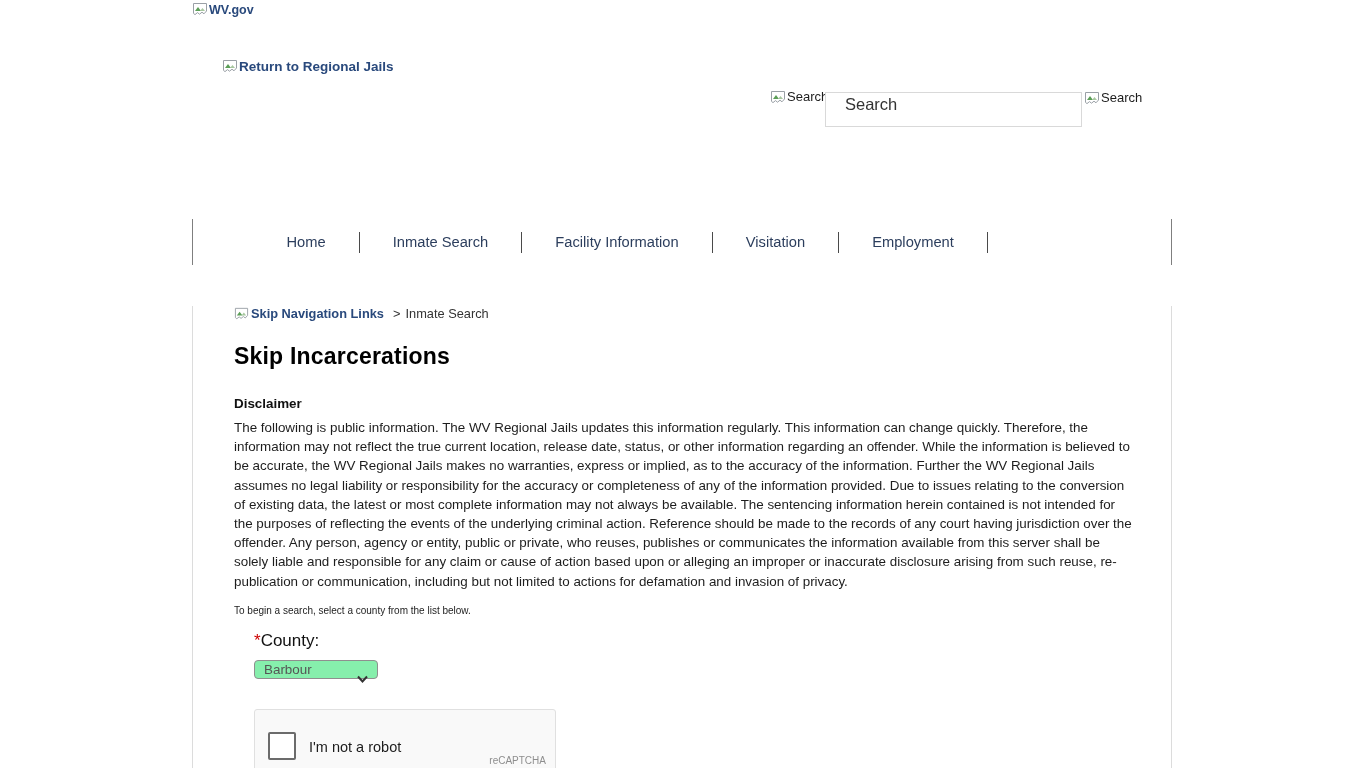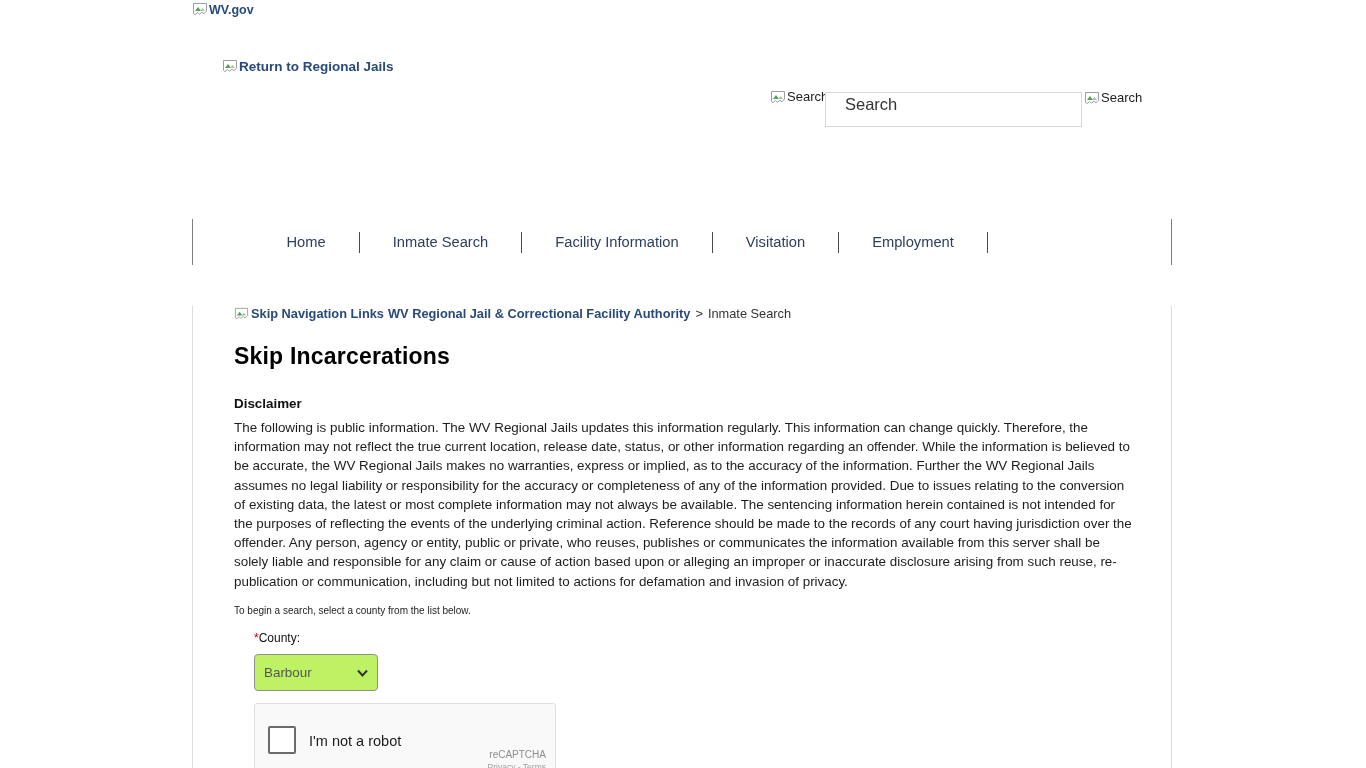--- a/index.html
+++ b/index.html
@@ -39,25 +39,25 @@
     padding-left:41px; padding-right:38px; }
   .breadcrumb { margin-top:41px; font-size:12.8px; display:flex; align-items:flex-start; }
   .crumb-link { color:#29497c; font-weight:bold; text-decoration:none; cursor:pointer; }
   .crumb-skip { display:inline-flex; align-items:flex-start; margin-right:4px; }
   .crumb-sep { color:#333; margin:0 5px; }
   .crumb-current { color:#333; }
   .page-title { margin-top:21px; font-size:23px; font-weight:bold; color:#000; letter-spacing:0.2px; }
   .disclaimer-heading { margin-top:26px; font-size:13.4px; font-weight:bold; color:#111; }
   .disclaimer-text { margin-top:7px; width:901px; font-size:13.4px; line-height:19.2px; color:#1d1d1d; }
   .instruction { margin-top:14px; font-size:10px; color:#1d1d1d; }
-  .county-label { margin-top:15px; margin-left:20px; font-size:12px; color:#111; }
+  .county-label { margin-top:15px; margin-left:20px; font-size:17px; color:#111; }
   .required-marker { color:#cc0000; }
   .select-wrap { position:relative; margin-top:9px; margin-left:20px; width:124px; height:27px; }
-  .county-select { width:124px; height:37px; border:1px solid #8f8f8f; border-radius:4px;
-    background:#bef264; color:#555; font-size:13.4px; padding-left:9px;
+  .county-select { width:124px; height:19px; border:1px solid #8f8f8f; border-radius:4px;
+    background:#86efac; color:#555; font-size:13.4px; padding-left:9px;
     appearance:none; -webkit-appearance:none; font-family:"Liberation Sans", sans-serif; }
   .chevron { position:absolute; right:10px; top:9px; pointer-events:none; }
 
   
   .recaptcha { position:relative; margin-top:22px; margin-left:20px; width:302px; height:76px;
     background:#f9f9f9; border:1px solid #e0e0e0; border-radius:3px; }
   .rc-checkbox { position:absolute; left:13px; top:22px; width:28px; height:28px;
     background:#fff; border:2px solid #6b6b6b; border-radius:2px; cursor:pointer; }
   .rc-label { position:absolute; left:54px; top:29px; font-size:14.5px; color:#1c1c1c; }
   .rc-brand { position:absolute; right:9px; top:45px; font-size:10px; color:#8e8e8e; text-align:right; }
@@ -136,21 +136,20 @@
       <a class="crumb-link crumb-skip">
         <span class="broken-img">
           <svg width="15" height="15" viewBox="0 0 16 16">
               <path fill="#fff" stroke="#9aa0a6" stroke-width="1" d="M1.5 2.5 h13 v7.5 l-2.5 2.8 -2-1.6 -2.5 2 -2-1.6 -2.5 2 -1.5-1.2 z"></path>
               <path fill="#5b9e57" d="M3 10 l3-4 3 4 z"></path>
               <path fill="#a8c7a0" d="M8 10 l2.5-3 2.5 3 z"></path>
             </svg>
         </span>
         <span>Skip Navigation Links</span>
       </a>
-      <a class="crumb-link">WV Regional Jail &amp; Correctional Facility Authority</a>
       <span class="crumb-sep">&gt;</span>
       <span class="crumb-current">Inmate Search</span>
     </div>
 
     <h1 class="page-title">Skip Incarcerations</h1>
 
     <div class="disclaimer-heading">Disclaimer</div>
 
     <p class="disclaimer-text">The following is public information. The WV Regional Jails updates this information regularly. This information can change quickly. Therefore, the information may not reflect the true current location, release date, status, or other information regarding an offender. While the information is believed to be accurate, the WV Regional Jails makes no warranties, express or implied, as to the accuracy of the information. Further the WV Regional Jails assumes no legal liability or responsibility for the accuracy or completeness of any of the information provided. Due to issues relating to the conversion of existing data, the latest or most complete information may not always be available. The sentencing information herein contained is not intended for the purposes of reflecting the events of the underlying criminal action. Reference should be made to the records of any court having jurisdiction over the offender. Any person, agency or entity, public or private, who reuses, publishes or communicates the information available from this server shall be solely liable and responsible for any claim or cause of action based upon or alleging an improper or inaccurate disclosure arising from such reuse, re-publication or communication, including but not limited to actions for defamation and invasion of privacy.</p>
 

